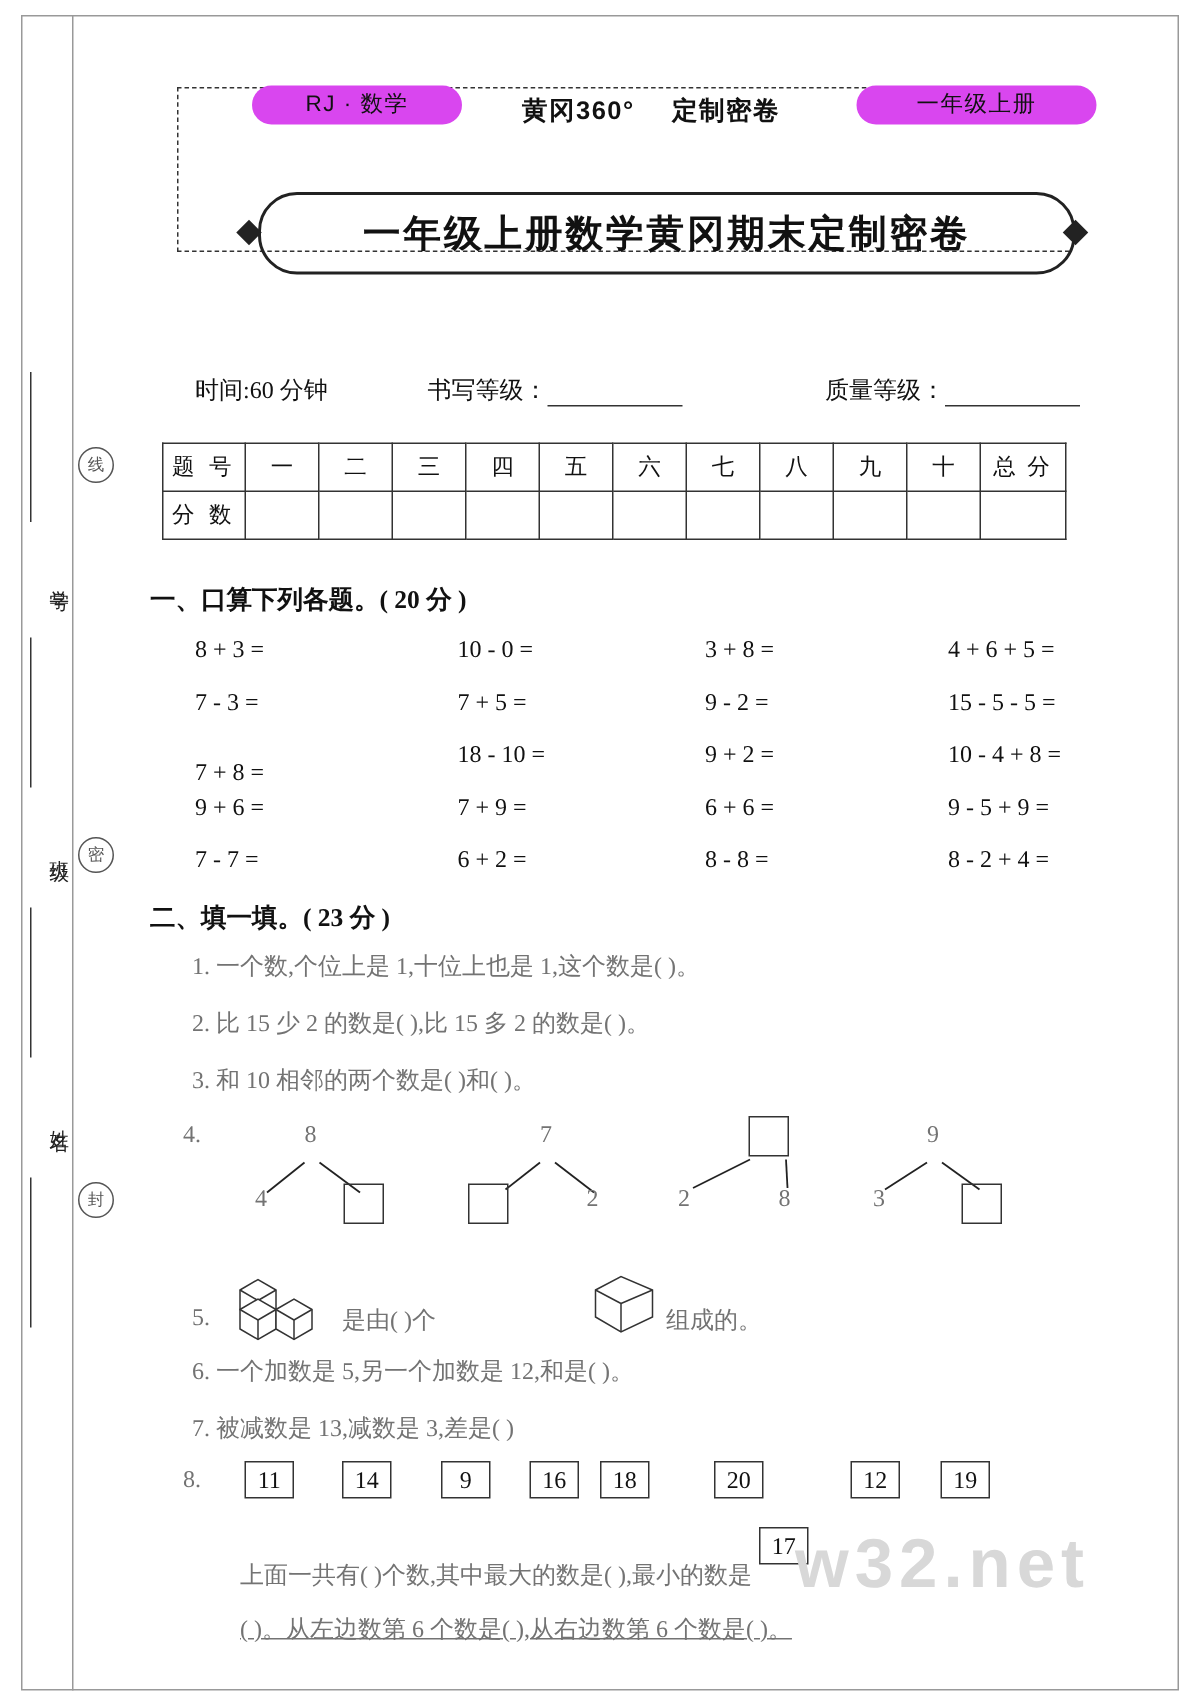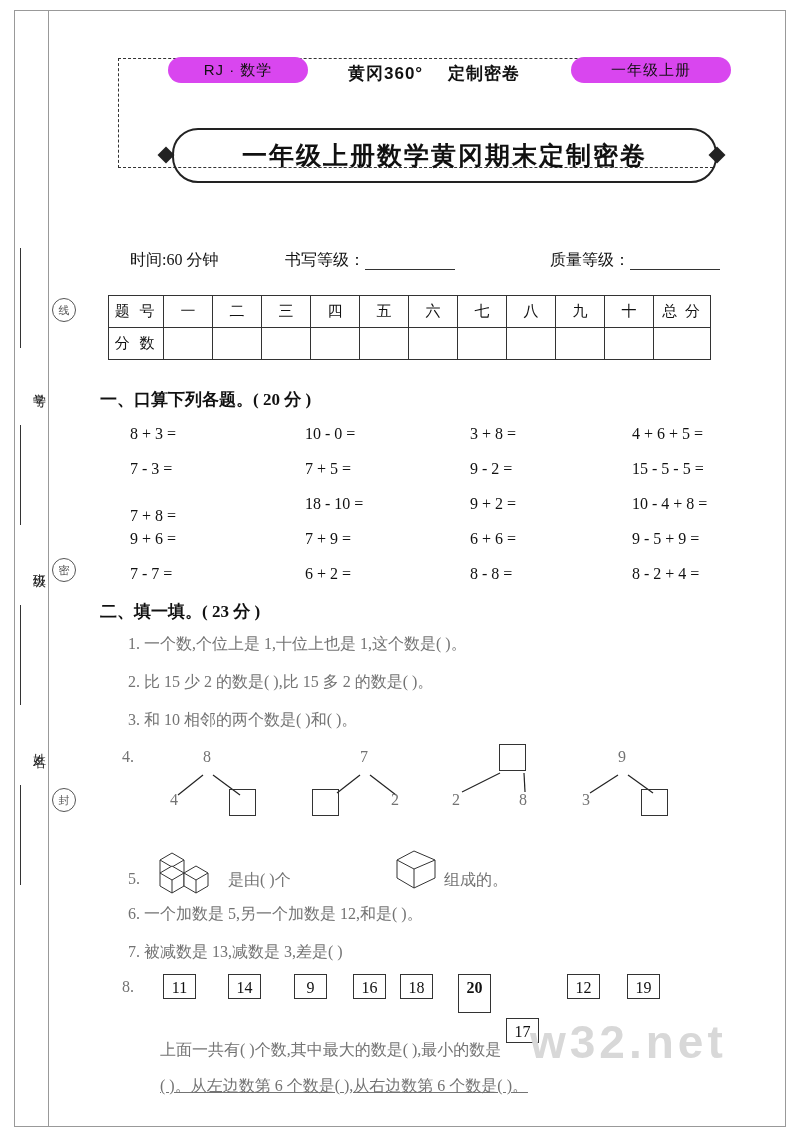--- a/index.html
+++ b/index.html
@@ -245,21 +245,21 @@
 
   <div class="qtext" style="left:128px;top:904px;">6. 一个加数是 5,另一个加数是 12,和是(          )。</div>
   <div class="qtext" style="left:128px;top:942px;">7. 被减数是 13,减数是 3,差是(          )</div>
 
   <div class="qtext" style="left:122px;top:978px;">8.</div>
   <div class="numbox" style="left:163px;top:974px;width:33px;height:25px;line-height:25px;">11</div>
   <div class="numbox" style="left:228px;top:974px;width:33px;height:25px;line-height:25px;">14</div>
   <div class="numbox" style="left:294px;top:974px;width:33px;height:25px;line-height:25px;">9</div>
   <div class="numbox" style="left:336px;top:974px;width:33px;height:25px;line-height:25px;margin-left:17px;">16</div>
   <div class="numbox" style="left:400px;top:974px;width:33px;height:25px;line-height:25px;">18</div>
-  <div class="numbox" style="left:458px;top:974px;width:33px;height:39px;line-height:25px;font-weight:bold;">20</div>
+  <div class="numbox" style="left:476px;top:974px;width:33px;height:25px;line-height:25px;">20</div>
   <div class="numbox" style="left:506px;top:974px;width:33px;height:25px;line-height:25px;margin-top:44px;">17</div>
   <div class="numbox" style="left:567px;top:974px;width:33px;height:25px;line-height:25px;">12</div>
   <div class="numbox" style="left:627px;top:974px;width:33px;height:25px;line-height:25px;">19</div>
 
   <div class="qtext" style="left:160px;top:1040px;">上面一共有(          )个数,其中最大的数是(          ),最小的数是</div>
   <div class="qtext" style="left:160px;top:1076px;text-decoration:underline;">(          )。从左边数第 6 个数是(          ),从右边数第 6 个数是(          )。</div>
 
   <div class="wm" style="left:530px;top:1015px;">w32.net</div>
 
 </div>

